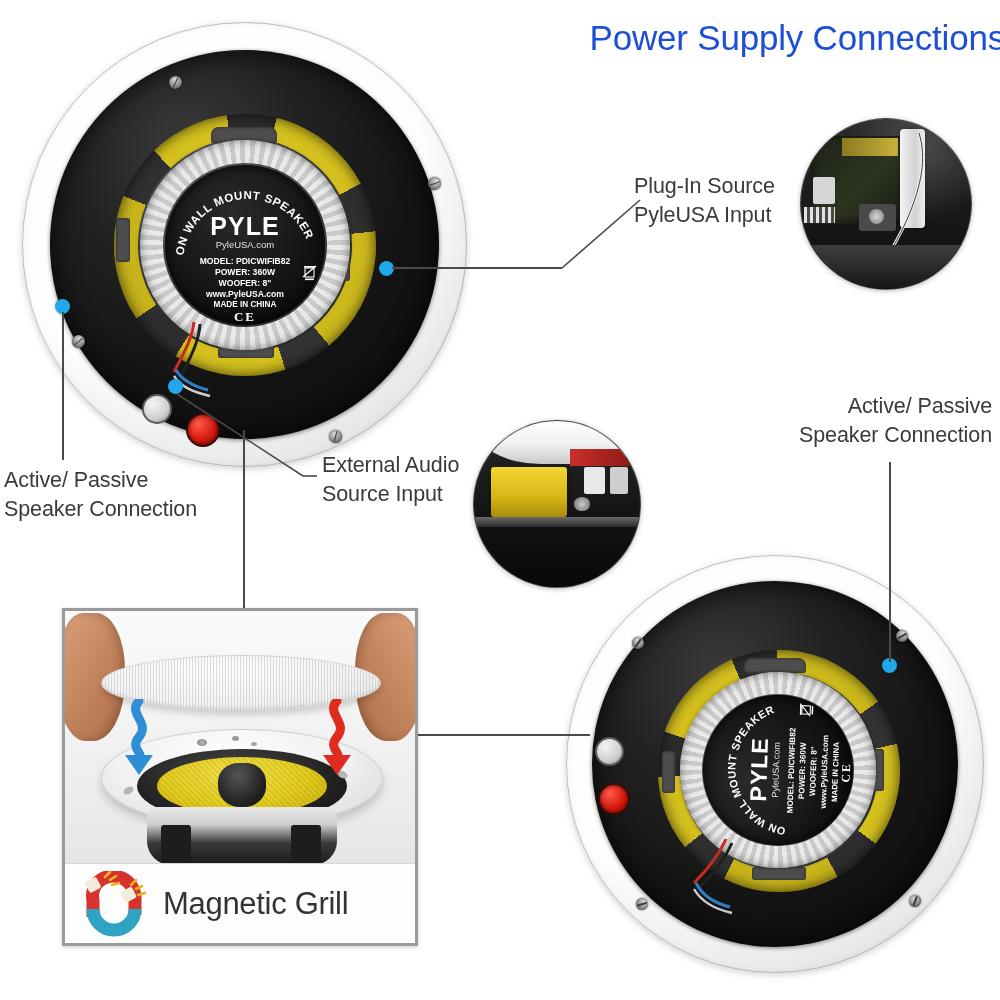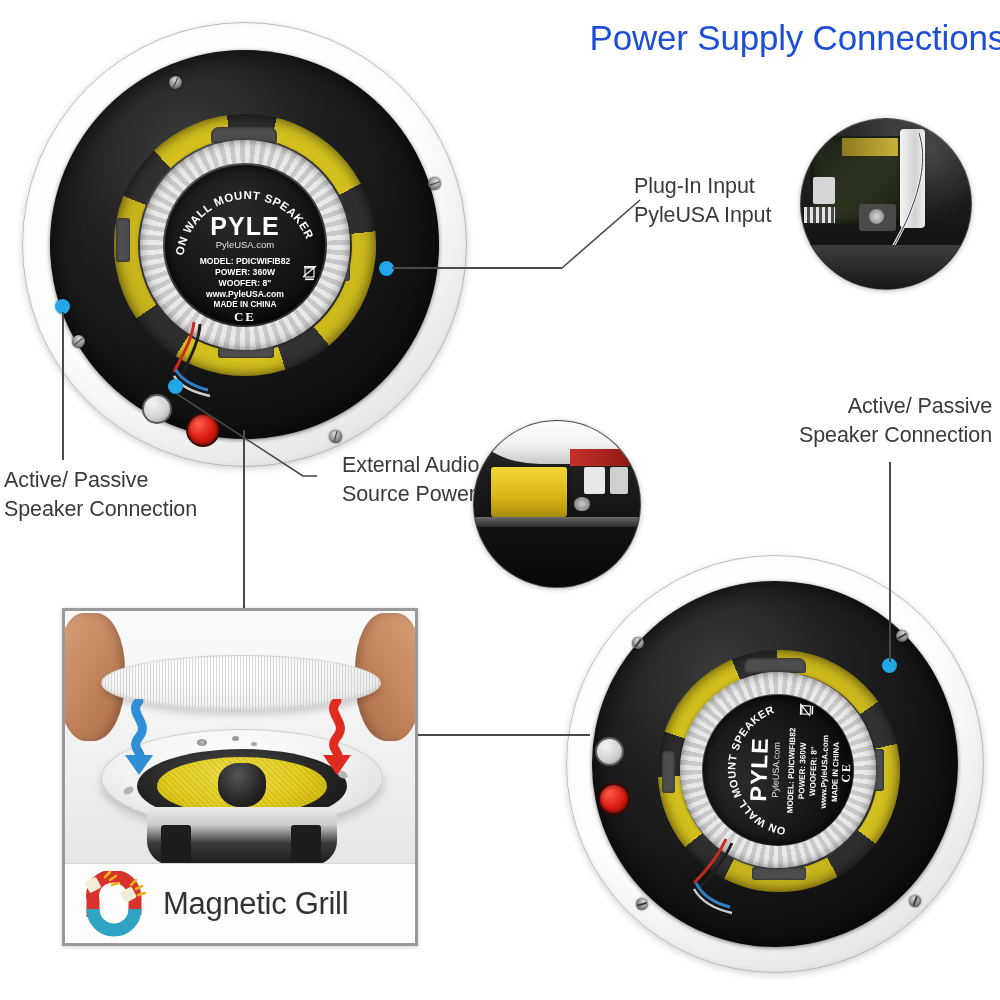--- a/index.html
+++ b/index.html
@@ -323,39 +323,39 @@
     <div style="position:absolute; left:0; top:58%; width:100%; height:6%;
                 background:linear-gradient(180deg,#6a6a6a,#2a2a2a);"></div>
   </div>
 
   <div class="dot" style="left:379px; top:261px; width:15px; height:15px;"></div>
   <div class="leader h" style="left:392px; top:267px; width:170px;"></div>
   <svg class="diag" style="left:560px; top:196px;" width="90" height="76">
     <line x1="2" y1="72" x2="80" y2="4" stroke="#4a4a4a" stroke-width="1.6"></line>
   </svg>
   <div class="callout" style="left:634px; top:172px;">
-    <div>Plug-In Input</div>
+    <div>Plug-In Source</div>
     <div>PyleUSA Input</div>
   </div>
 
   <div class="dot" style="left:55px; top:299px; width:15px; height:15px;"></div>
   <div class="leader v" style="left:62px; top:312px; height:148px;"></div>
   <div class="callout" style="left:4px; top:466px;">
     <div>Active/ Passive</div>
     <div>Speaker Connection</div>
   </div>
 
   <div class="dot" style="left:168px; top:379px; width:15px; height:15px;"></div>
   <svg class="diag" style="left:175px; top:392px;" width="145" height="92">
     <line x1="2" y1="2" x2="128" y2="84" stroke="#4a4a4a" stroke-width="1.6"></line>
     <line x1="128" y1="84" x2="142" y2="84" stroke="#4a4a4a" stroke-width="1.6"></line>
   </svg>
-  <div class="callout" style="left:322px; top:451px;margin-left:20px;">
+  <div class="callout" style="left:322px; top:451px;">
     <div>External Audio</div>
-    <div>Source Power</div>
+    <div>Source Input</div>
   </div>
 
   <div class="dot" style="left:882px; top:658px; width:15px; height:15px;"></div>
   <div class="leader v" style="left:889px; top:462px; height:200px;"></div>
   <div class="callout right" style="left:700px; top:392px; width:292px;">
     <div>Active/ Passive</div>
     <div>Speaker Connection</div>
   </div>
 
   <div class="leader v" style="left:243px; top:430px; height:178px;"></div>

